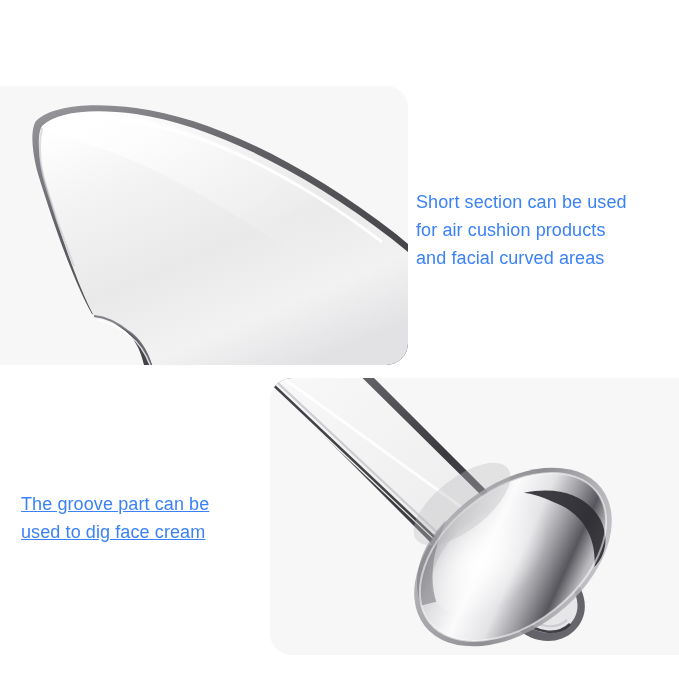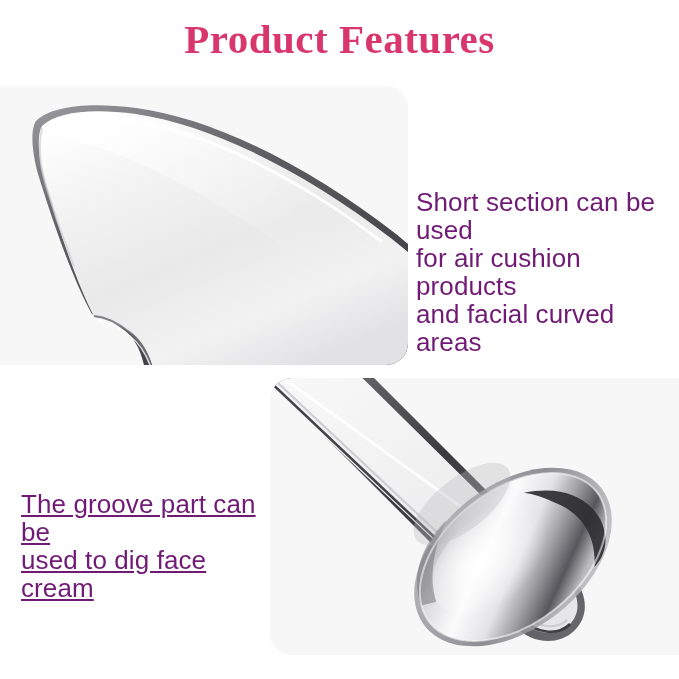--- a/index.html
+++ b/index.html
@@ -64,22 +64,22 @@
 
   .panel svg {
     display: block;
     width: 100%;
     height: 100%;
   }
 
   
   .caption {
     position: absolute;
-    color: #701a75;
-    font-size: 26px;
+    color: #3b82f6;
+    font-size: 18px;
     line-height: 28px;
     letter-spacing: 0.1px;
     white-space: pre-line;
   }
 
   .caption-top-right {
     left: 416px;
     top: 188px;
     width: 252px;
   }
@@ -89,21 +89,20 @@
     top: 490px;
     width: 246px;
     text-decoration: underline;
   }
 </style>
 </head>
 <body>
 
 <div class="page">
 
-  <div class="title">Product Features</div>
 
   <div class="panel panel-top">
     <svg viewBox="0 0 432 279" preserveAspectRatio="none">
       <defs>
         <linearGradient id="bladeFace" x1="0.12" y1="0.02" x2="0.72" y2="1">
           <stop offset="0" stop-color="#ffffff"></stop>
           <stop offset="0.25" stop-color="#f3f3f4"></stop>
           <stop offset="0.55" stop-color="#e9e9ea"></stop>
           <stop offset="0.80" stop-color="#f2f2f3"></stop>
           <stop offset="1" stop-color="#e2e2e4"></stop>

